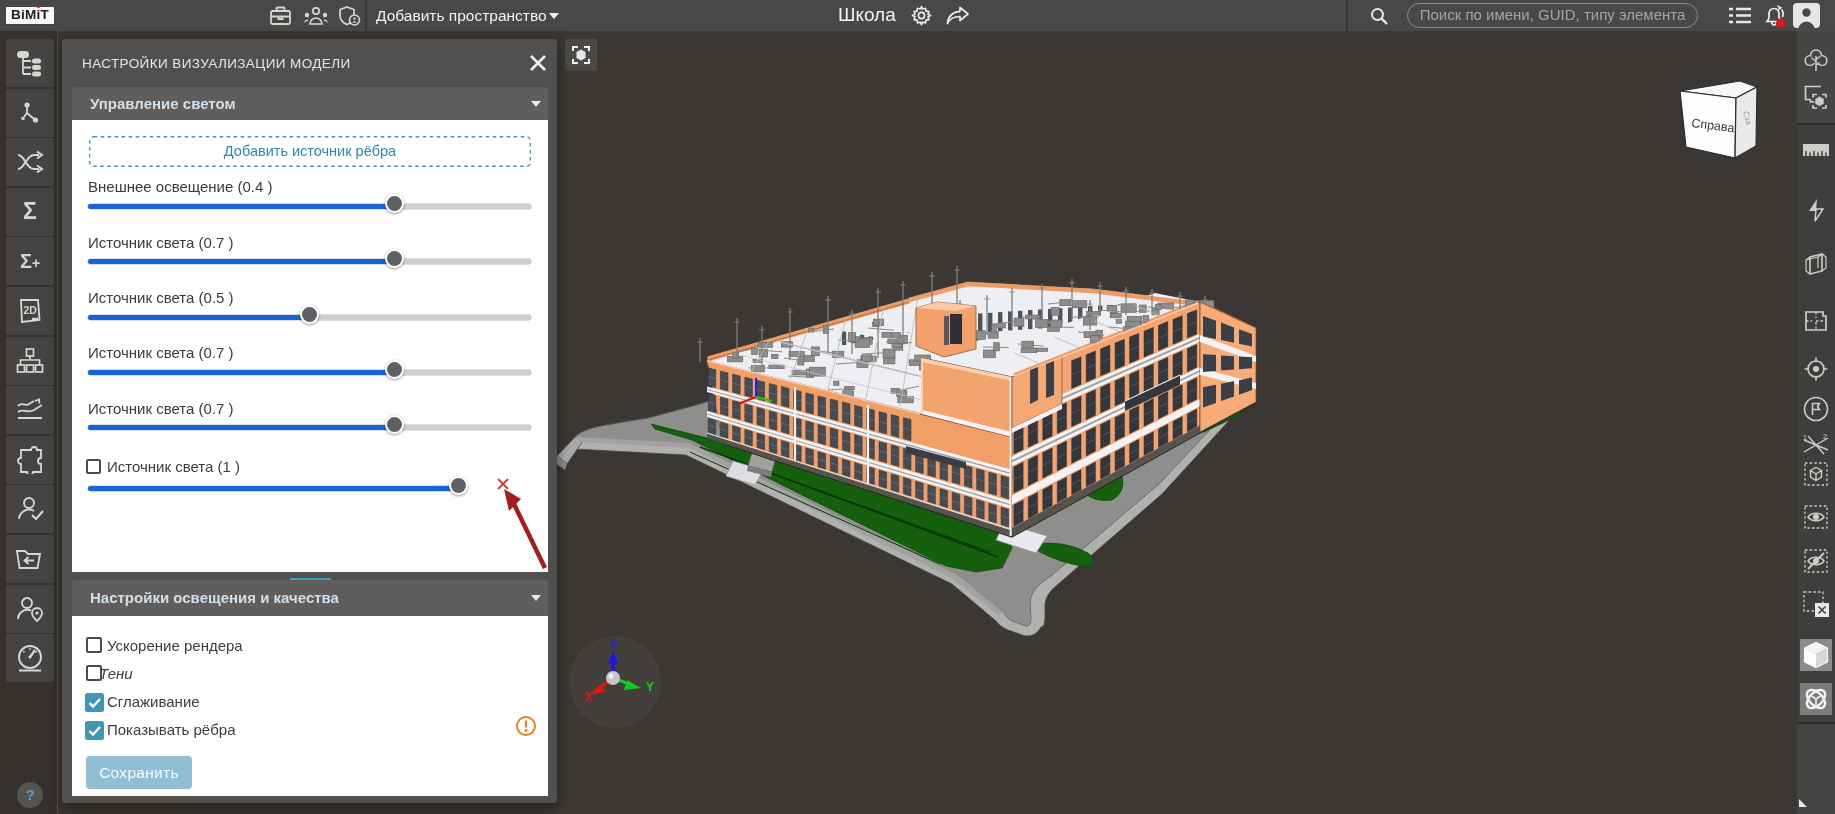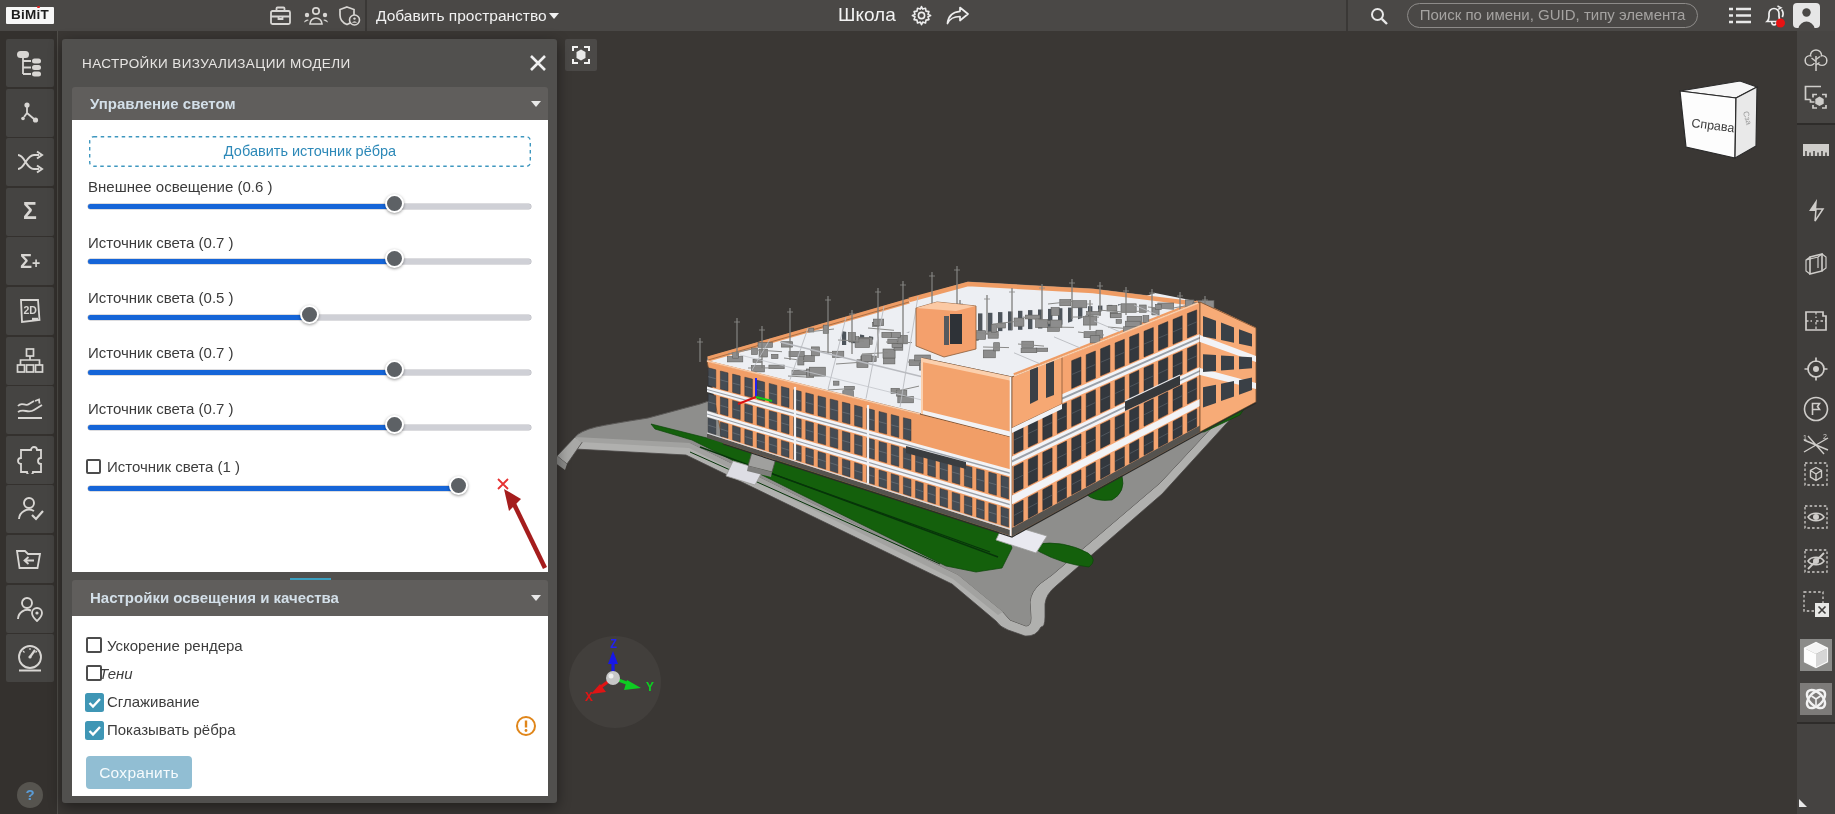--- a/index.html
+++ b/index.html
@@ -861,21 +861,21 @@
     <div class="abs" style="left:465px;top:13px;"><svg width="22" height="22" viewBox="0 0 22 22" style="">
         <path d="M4,4 L18,18 M18,4 L4,18" stroke="#f0f0f0" stroke-width="2.6"></path>
       </svg></div>
     <div class="sechdr" style="top:48px;">Управление светом</div>
     <div class="caret" style="left:469px;top:62px;"></div>
     <div class="white" style="top:81px;height:451.5px;"></div>
     <div class="abs" style="left:27px;top:97px;width:442px;height:31px;color:#2d89b8;font-size:14.5px;text-align:center;line-height:31px;">Добавить источник рёбра</div>
     <div class="abs" style="left:27px;top:97px;"><svg width="442" height="31" viewBox="0 0 442 31" style="">
         <rect x="0.7" y="0.7" width="440.6" height="29.6" rx="4" fill="none" stroke="#3e97bf" stroke-width="1.4" stroke-dasharray="3.5 3.5"></rect>
       </svg></div>
-    <div class="slider-label" style="top:139.0px;">Внешнее освещение (0.6 )</div>
+    <div class="slider-label" style="top:139.0px;">Внешнее освещение (0.4 )</div>
     <div class="track" style="top:164.5px;width:443px;">
       <div class="fill" style="width:306.6px;"></div>
       <div class="thumb" style="left:297.1px;"></div>
     </div>
     <div class="slider-label" style="top:194.5px;">Источник света (0.7 )</div>
     <div class="track" style="top:220.0px;width:443px;">
       <div class="fill" style="width:306.6px;"></div>
       <div class="thumb" style="left:297.1px;"></div>
     </div>
     <div class="slider-label" style="top:250.0px;">Источник света (0.5 )</div>

